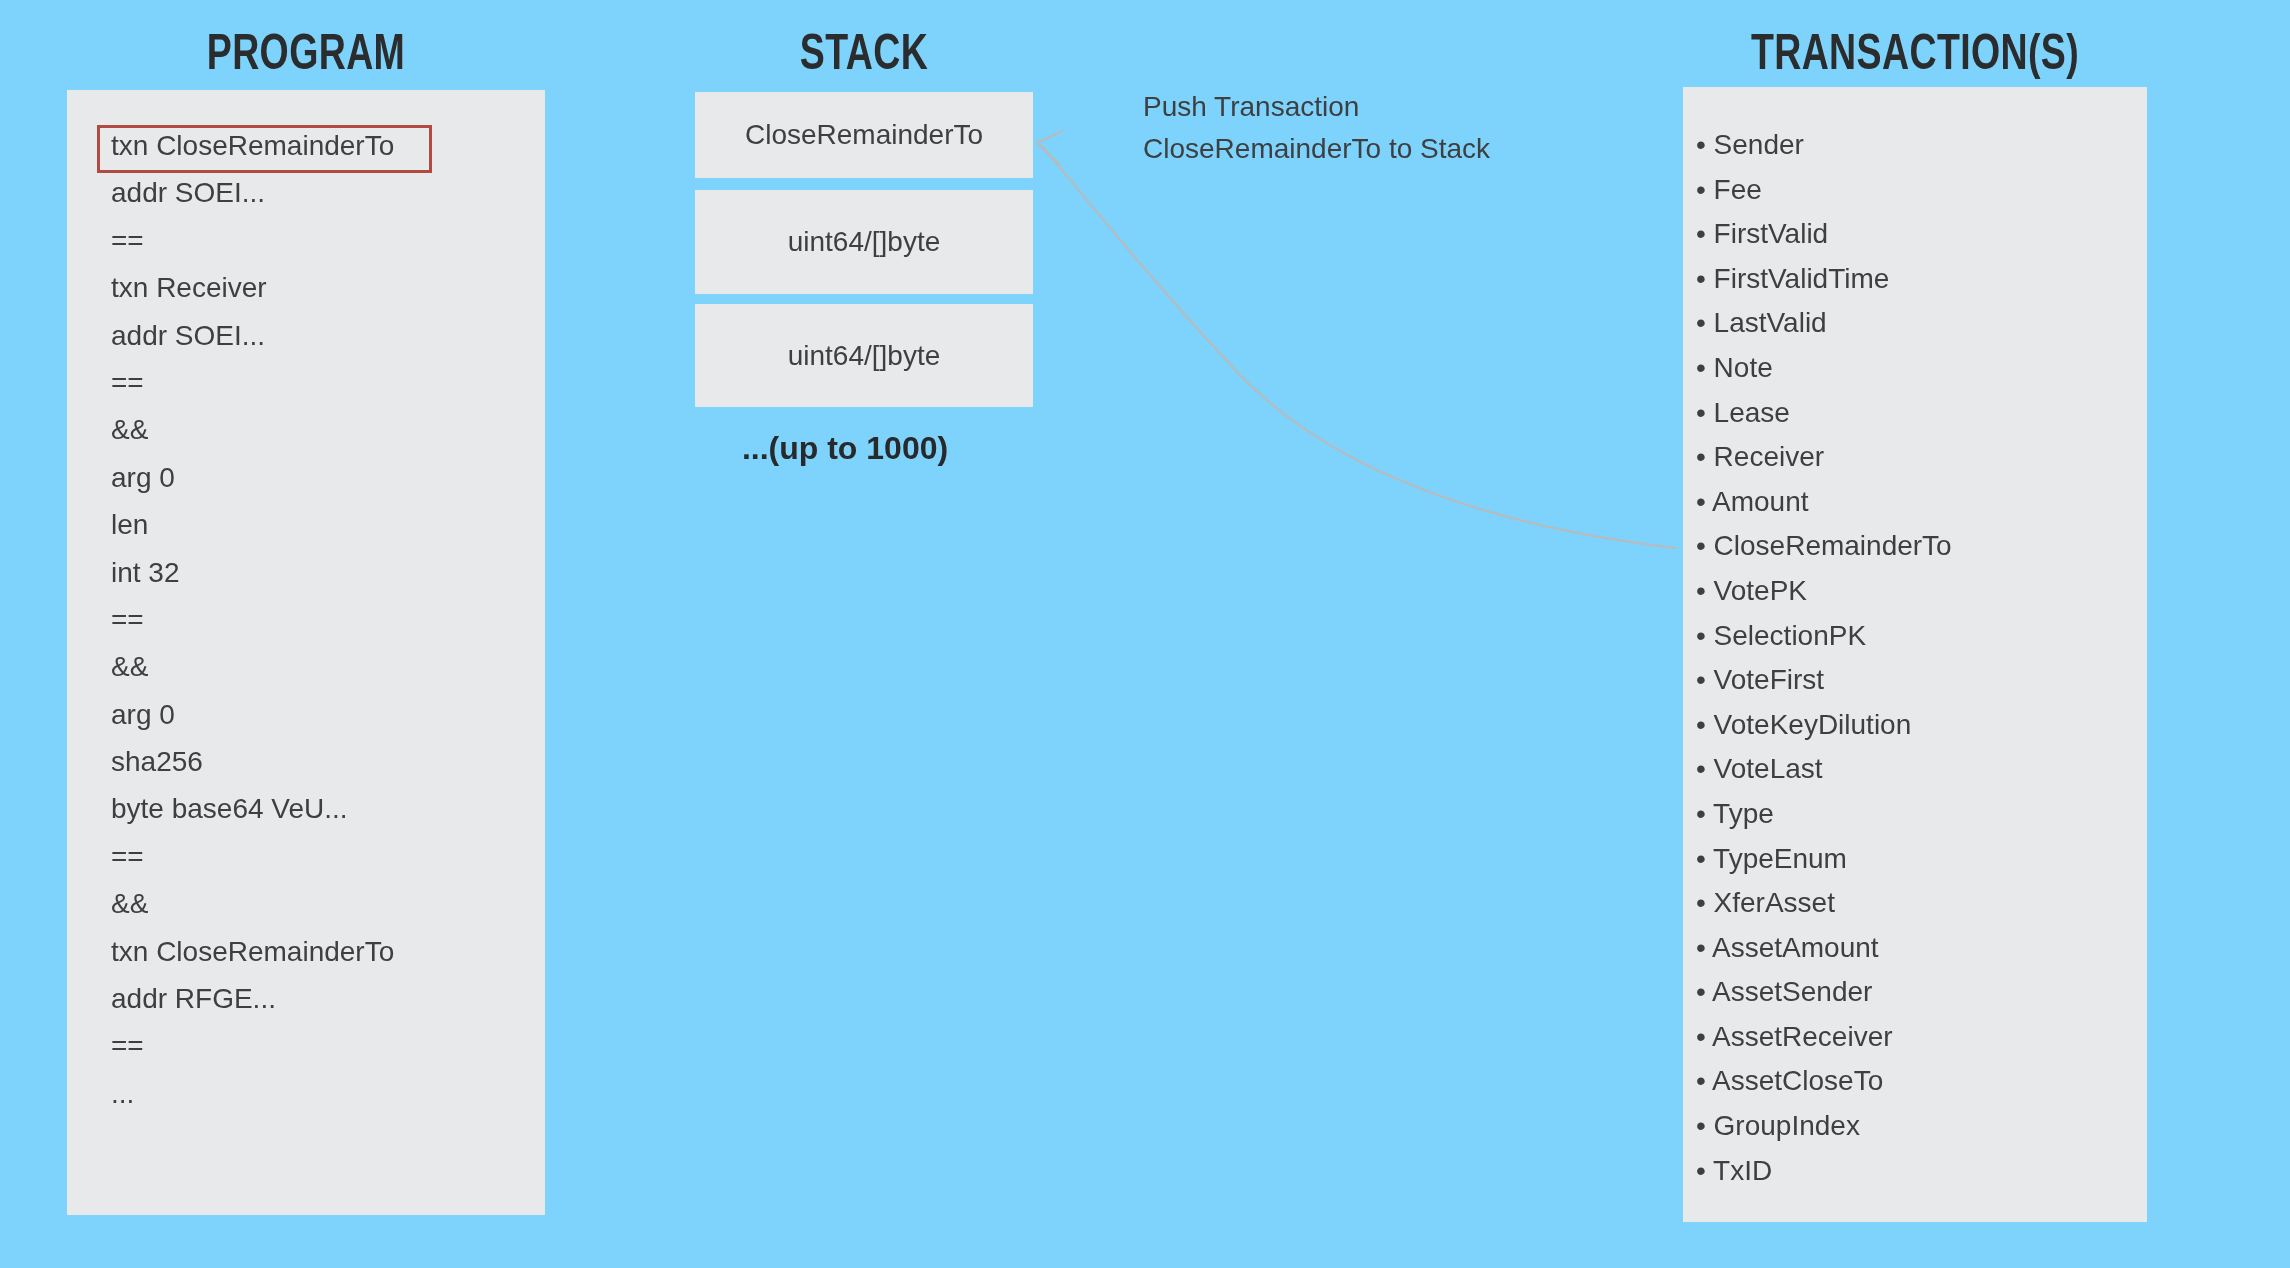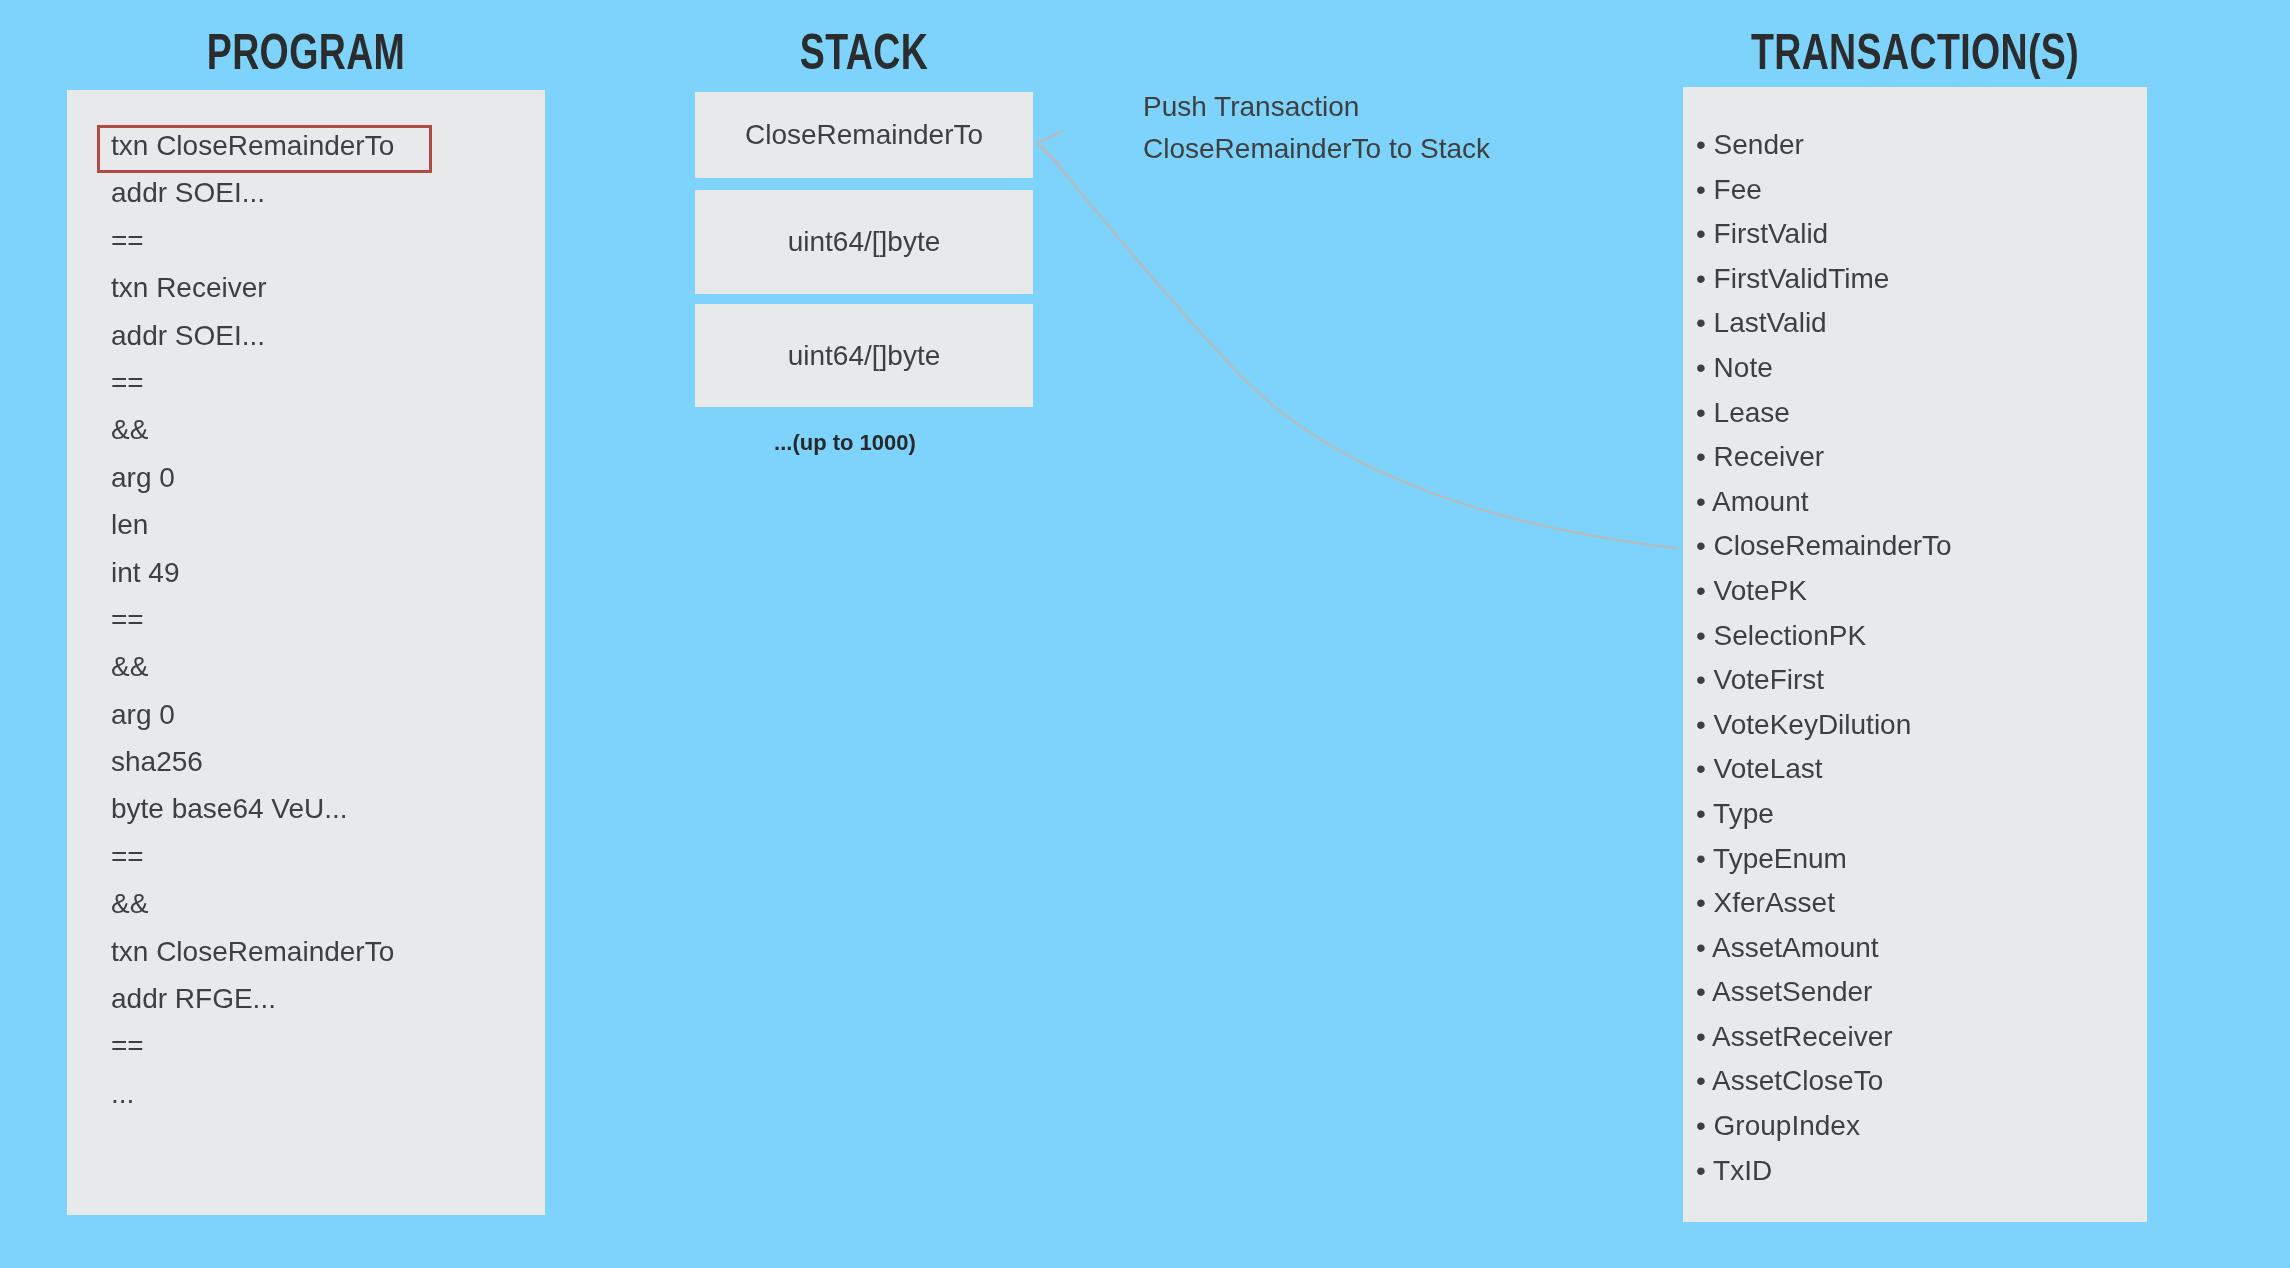--- a/index.html
+++ b/index.html
@@ -73,21 +73,21 @@
   }
   #stack-box-0 { top: 92px;  height: 86px; }
   #stack-box-1 { top: 190px; height: 104px; }
   #stack-box-2 { top: 304px; height: 103px; }
   #stack-note {
     position: absolute;
     left: 695px;
     top: 430px;
     width: 300px;
     text-align: center;
-    font-size: 22px;
+    font-size: 32px;
     font-weight: bold;
     color: #28292b;
     white-space: nowrap;
   }
 
   #arrow-label {
     position: absolute;
     left: 1143px;
     top: 86px;
     font-size: 28px;
@@ -141,21 +141,21 @@
   <div id="program-lines">
       <div class="code-line">txn CloseRemainderTo</div>
       <div class="code-line">addr SOEI...</div>
       <div class="code-line">==</div>
       <div class="code-line">txn Receiver</div>
       <div class="code-line">addr SOEI...</div>
       <div class="code-line">==</div>
       <div class="code-line">&amp;&amp;</div>
       <div class="code-line">arg 0</div>
       <div class="code-line">len</div>
-      <div class="code-line">int 49</div>
+      <div class="code-line">int 32</div>
       <div class="code-line">==</div>
       <div class="code-line">&amp;&amp;</div>
       <div class="code-line">arg 0</div>
       <div class="code-line">sha256</div>
       <div class="code-line">byte base64 VeU...</div>
       <div class="code-line">==</div>
       <div class="code-line">&amp;&amp;</div>
       <div class="code-line">txn CloseRemainderTo</div>
       <div class="code-line">addr RFGE...</div>
       <div class="code-line">==</div>

